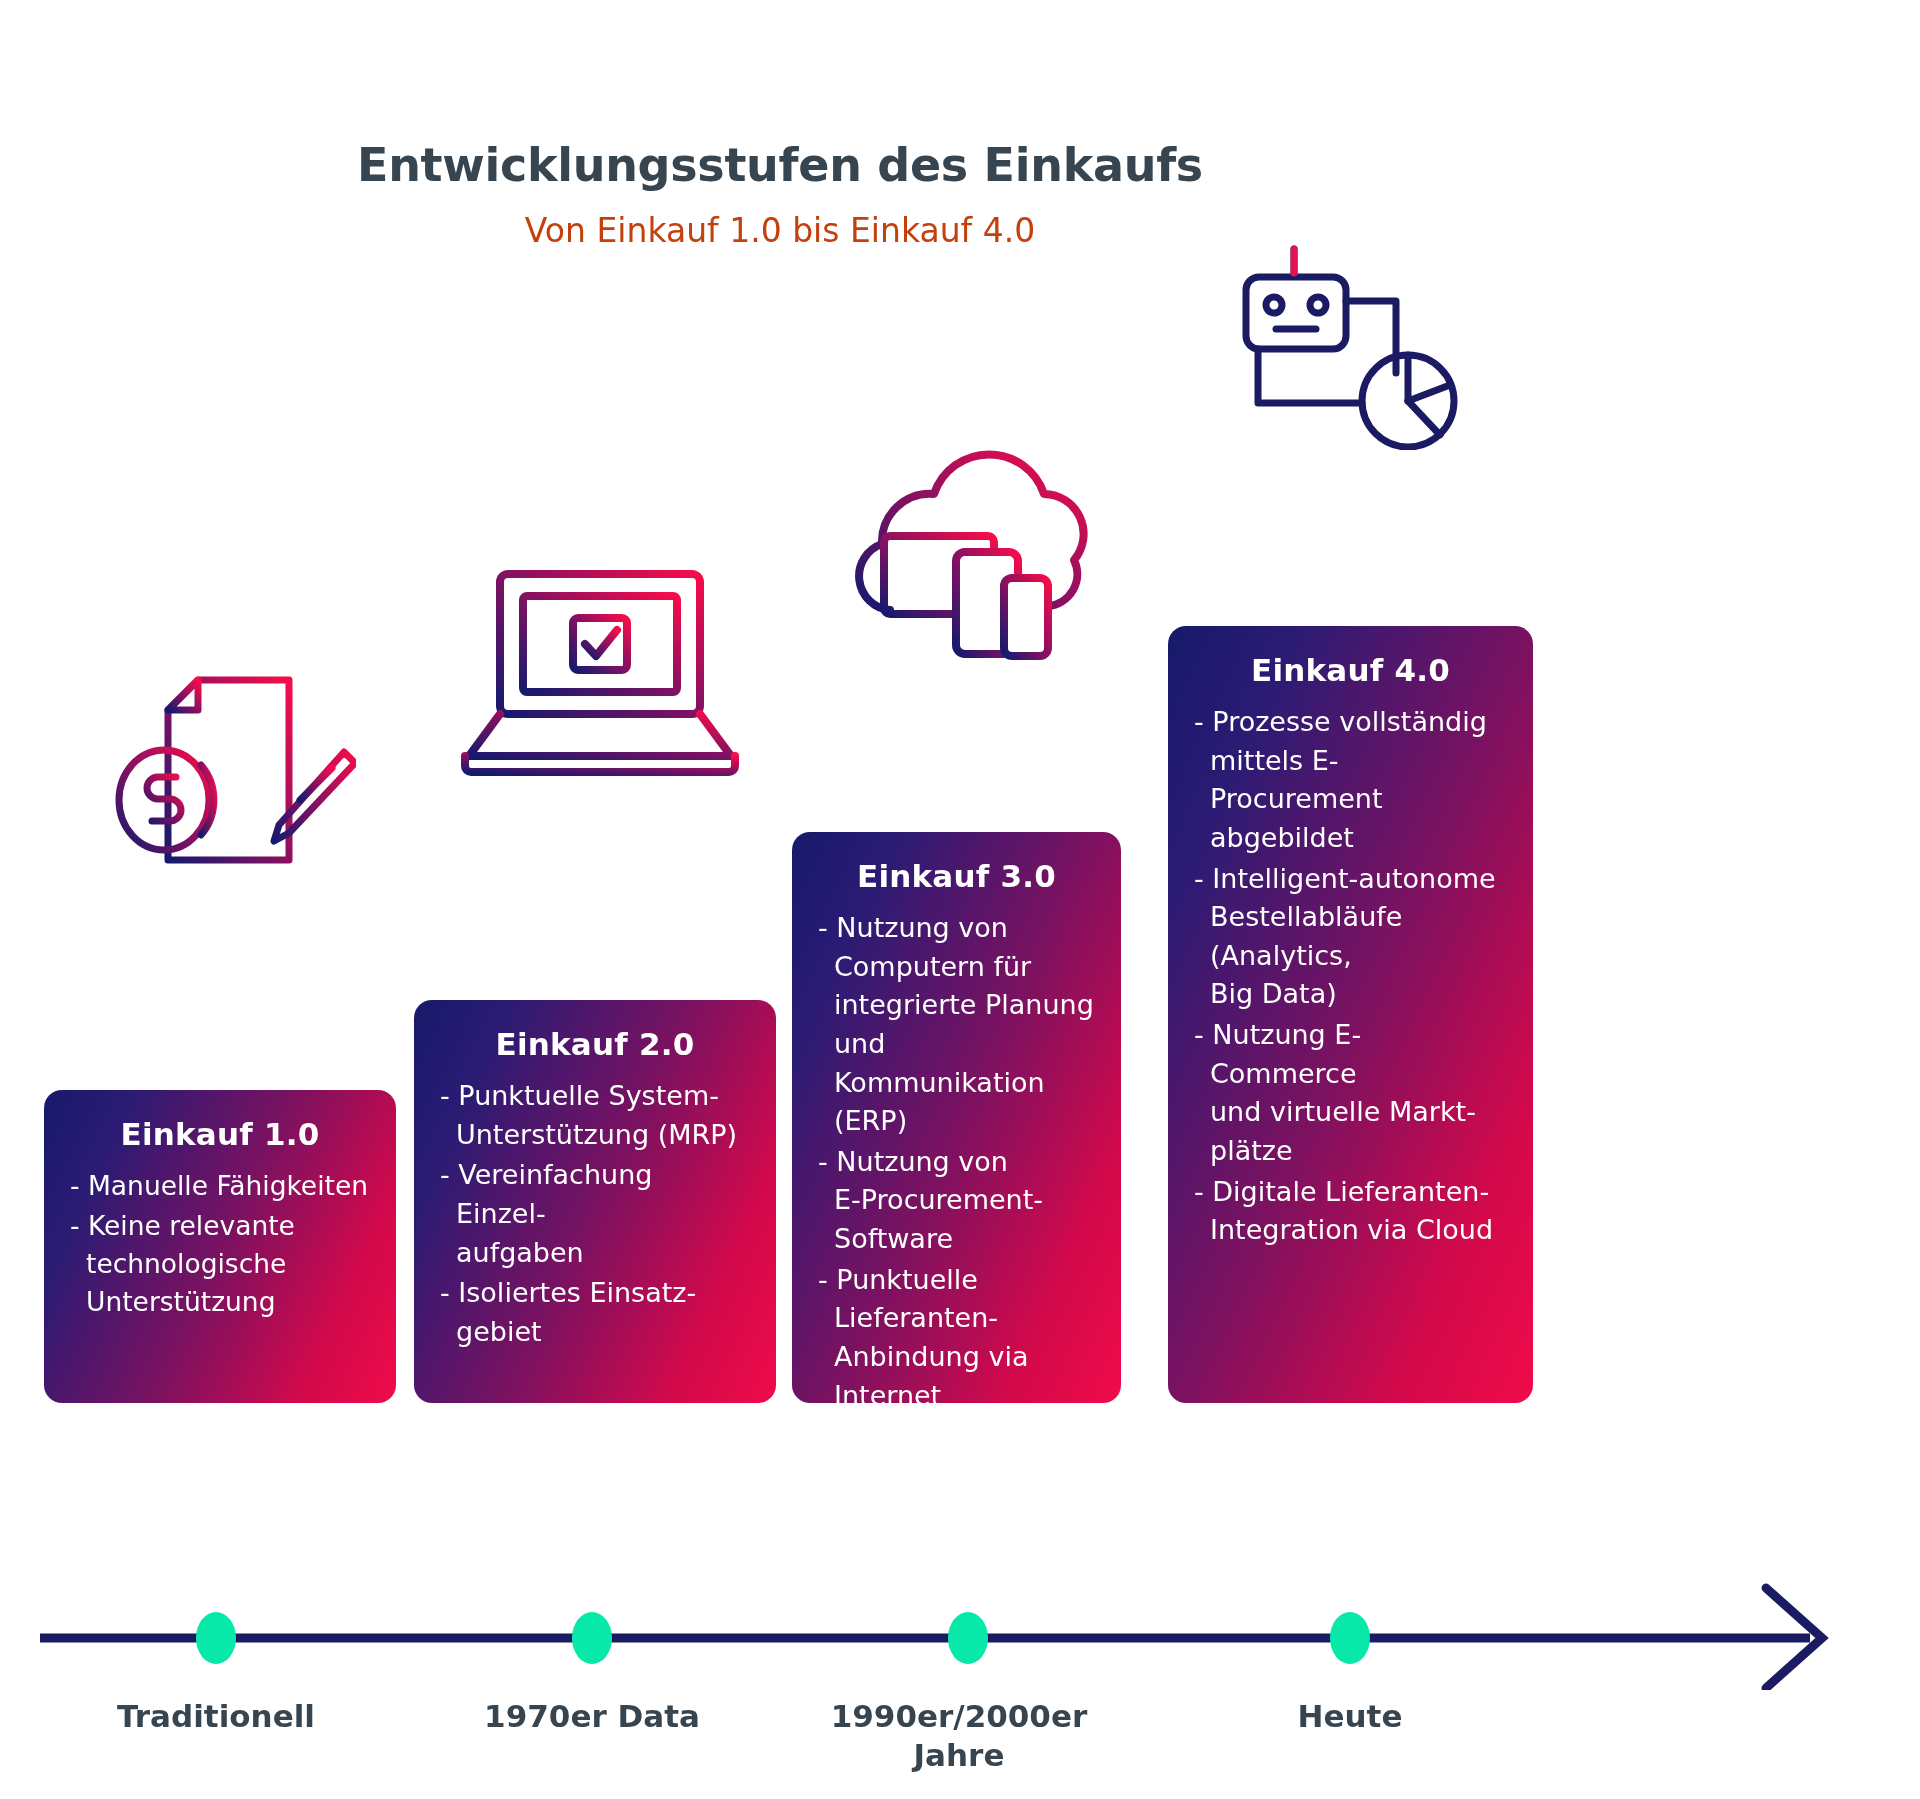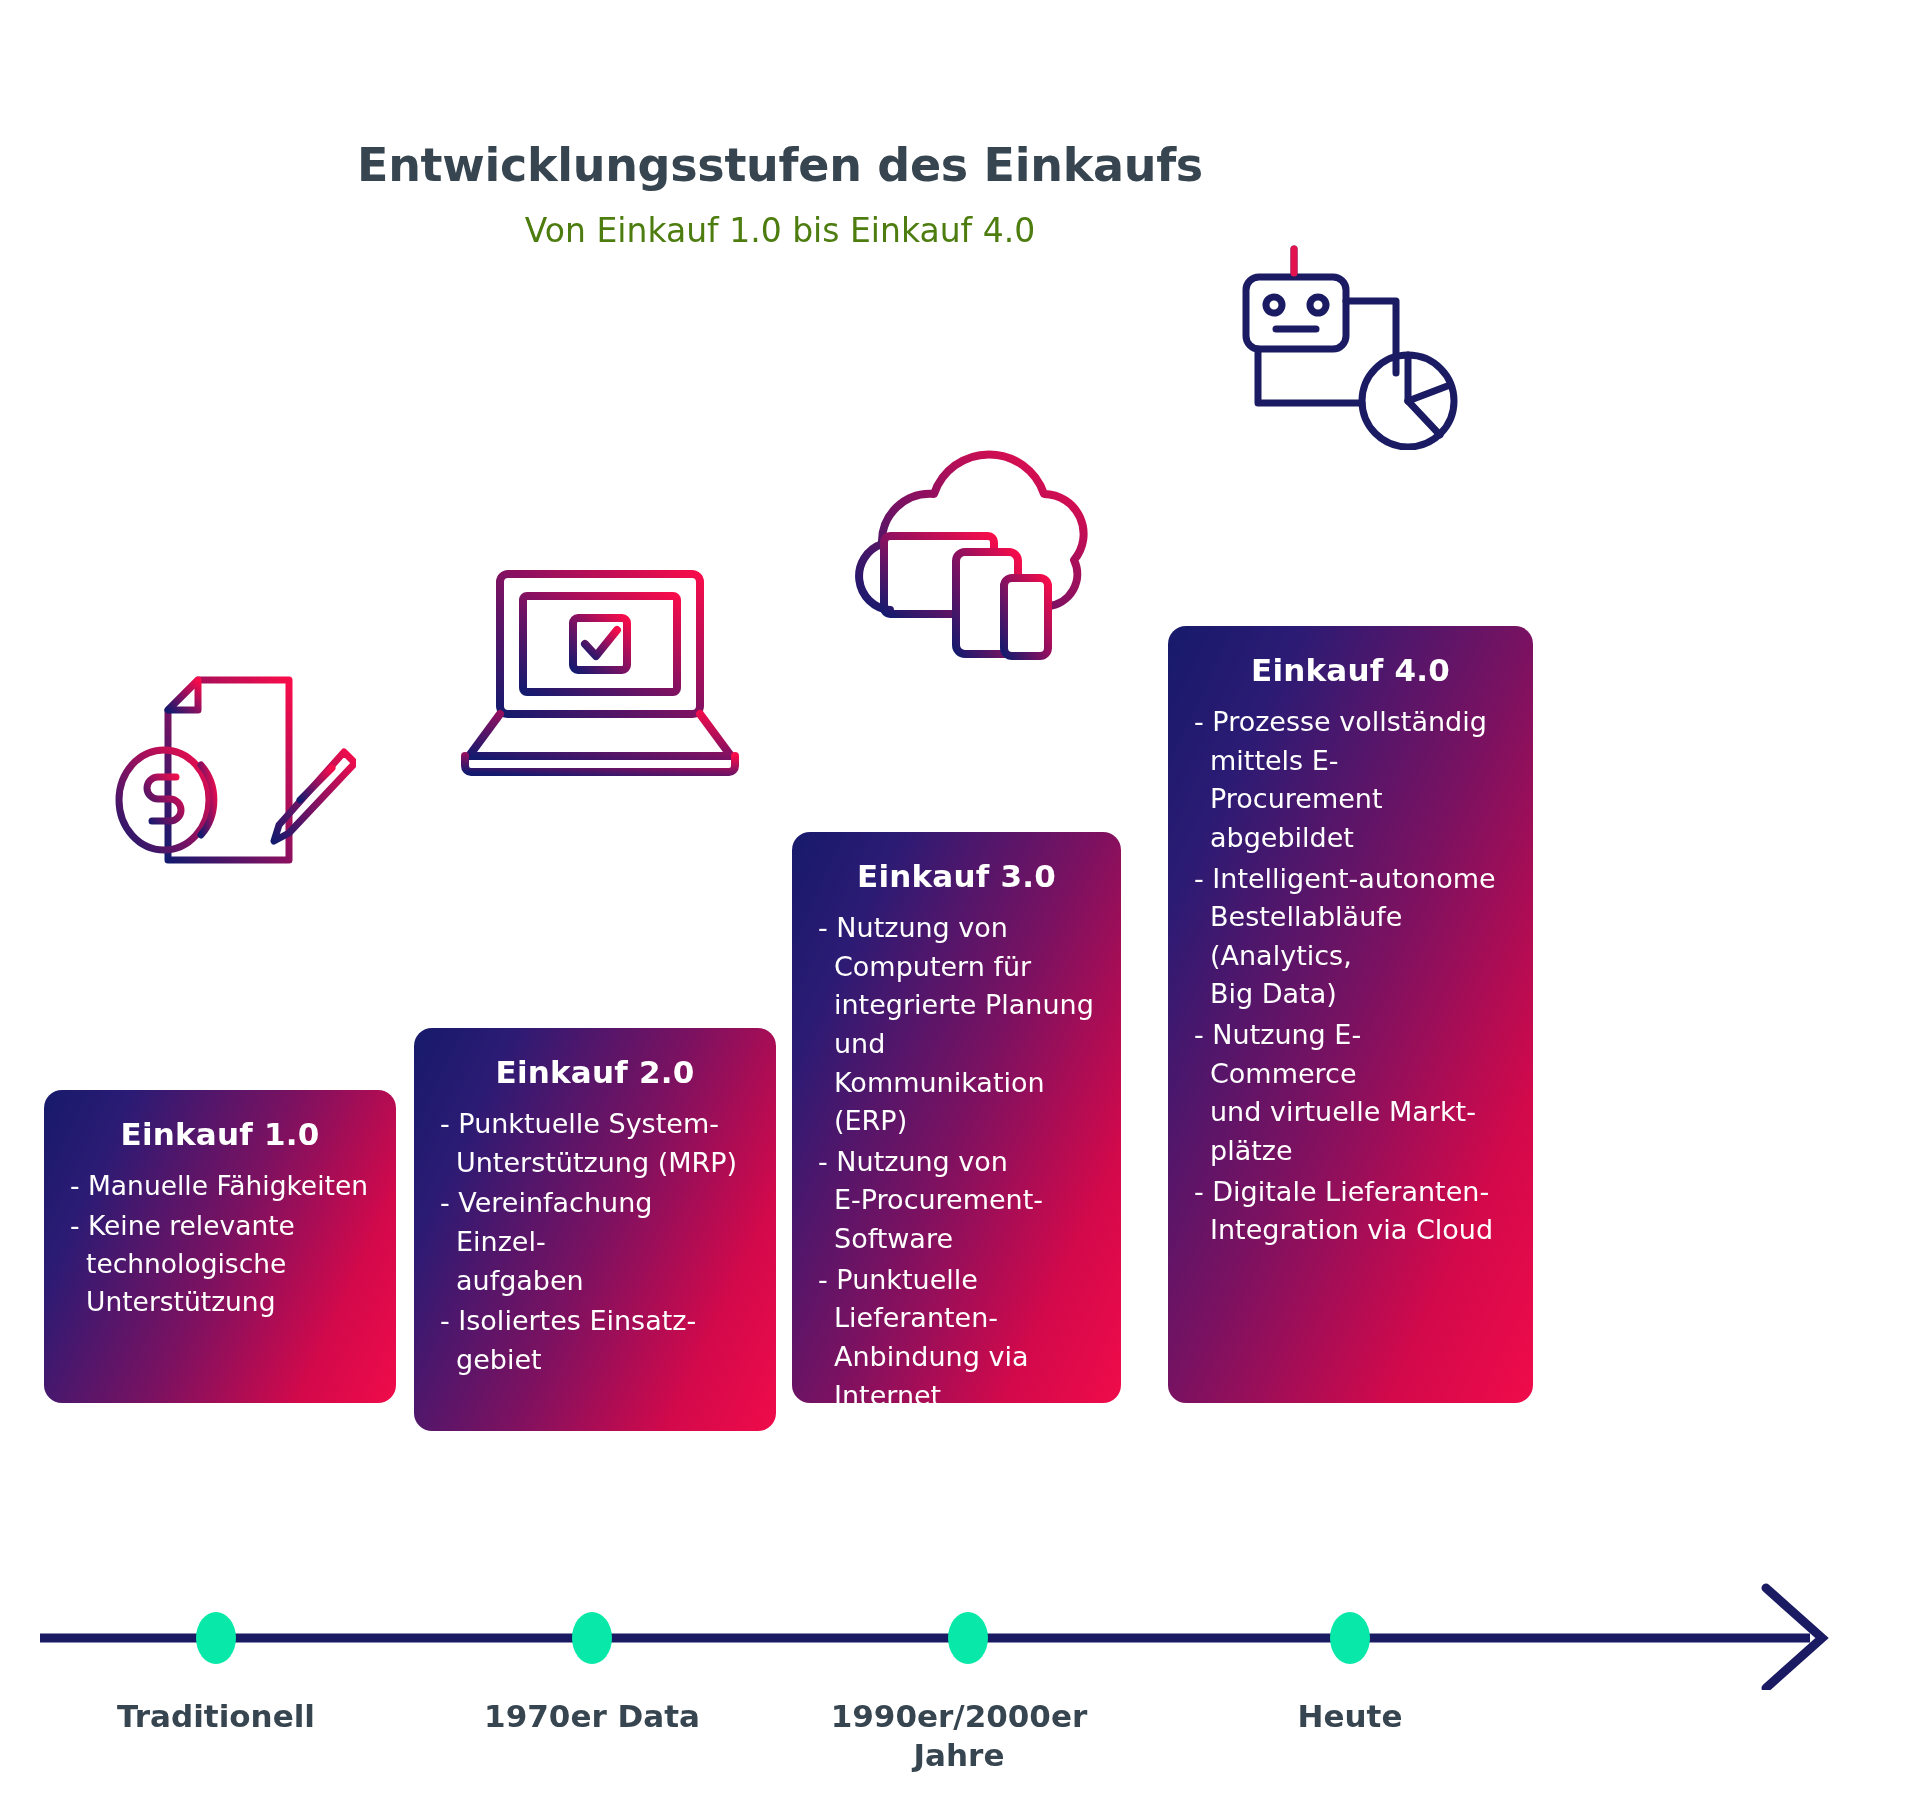--- a/index.html
+++ b/index.html
@@ -27,21 +27,21 @@
     font-size: 46px;
     font-weight: 700;
     color: #36454f;
     letter-spacing: -0.3px;
     margin: 0;
     line-height: 1.1;
   }
   .page-subtitle {
     font-size: 33px;
     font-weight: 400;
-    color: #4d7c0f;
+    color: #c2410c;
     margin: 22px 0 0 0;
     line-height: 1.1;
   }
 
   
   .stage {
     position: absolute;
     border-radius: 18px;
     color: #ffffff;
     box-sizing: border-box;
@@ -68,21 +68,21 @@
   }
   .stage-list li {
     margin: 0 0 2px 0;
     text-indent: -16px;
     padding-left: 16px;
     white-space: pre-line;
   }
 
   
   #stage-1 { left: 44px;   top: 1090px; width: 352px; height: 313px; }
-  #stage-2 { left: 414px;  top: 1000px; width: 362px; height: 403px; margin-top: 28px; }
+  #stage-2 { left: 414px;  top: 1000px; width: 362px; height: 403px; }
   #stage-3 { left: 792px;  top: 832px;  width: 329px; height: 571px; }
   #stage-4 { left: 1168px; top: 626px;  width: 365px; height: 777px; }
 
   #stage-1 .stage-list { font-size: 26.5px; }
   #stage-2 .stage-list { font-size: 27px; }
   #stage-3 .stage-list { font-size: 27px; }
   #stage-4 .stage-list { font-size: 27px; }
 
   
   .icon-wrap { position: absolute; }

